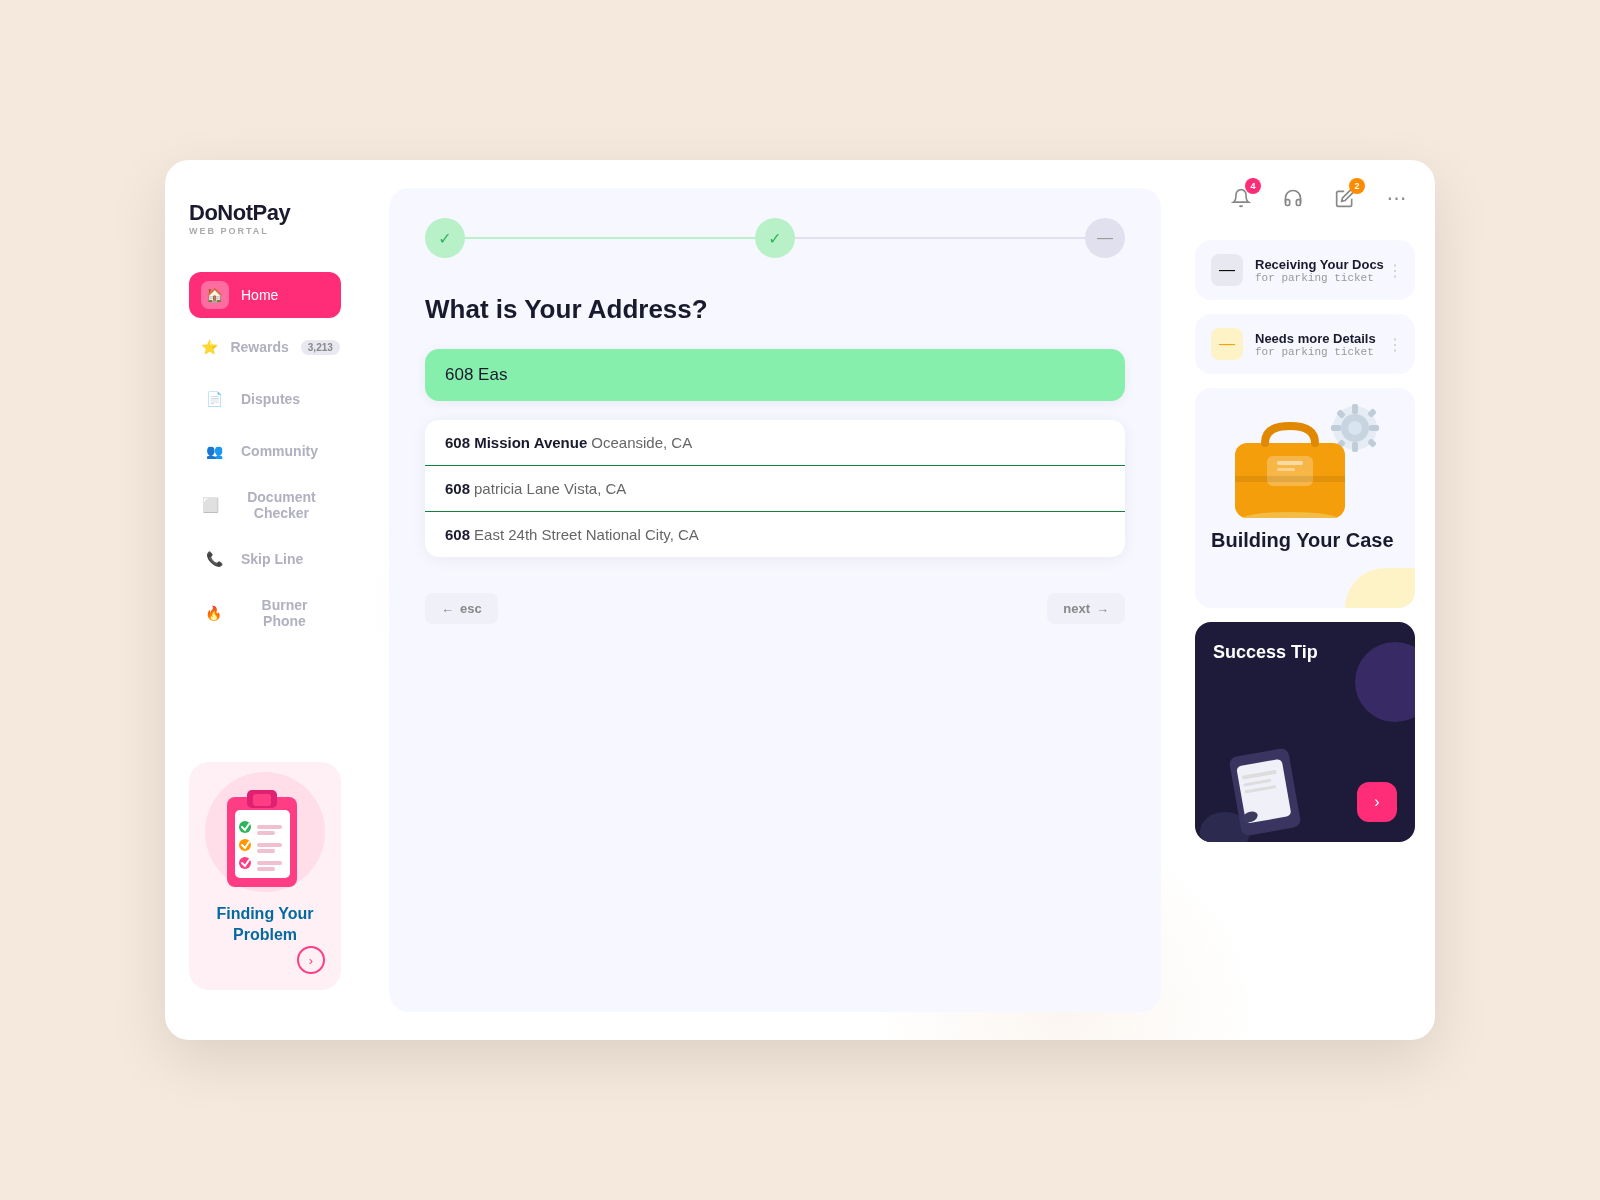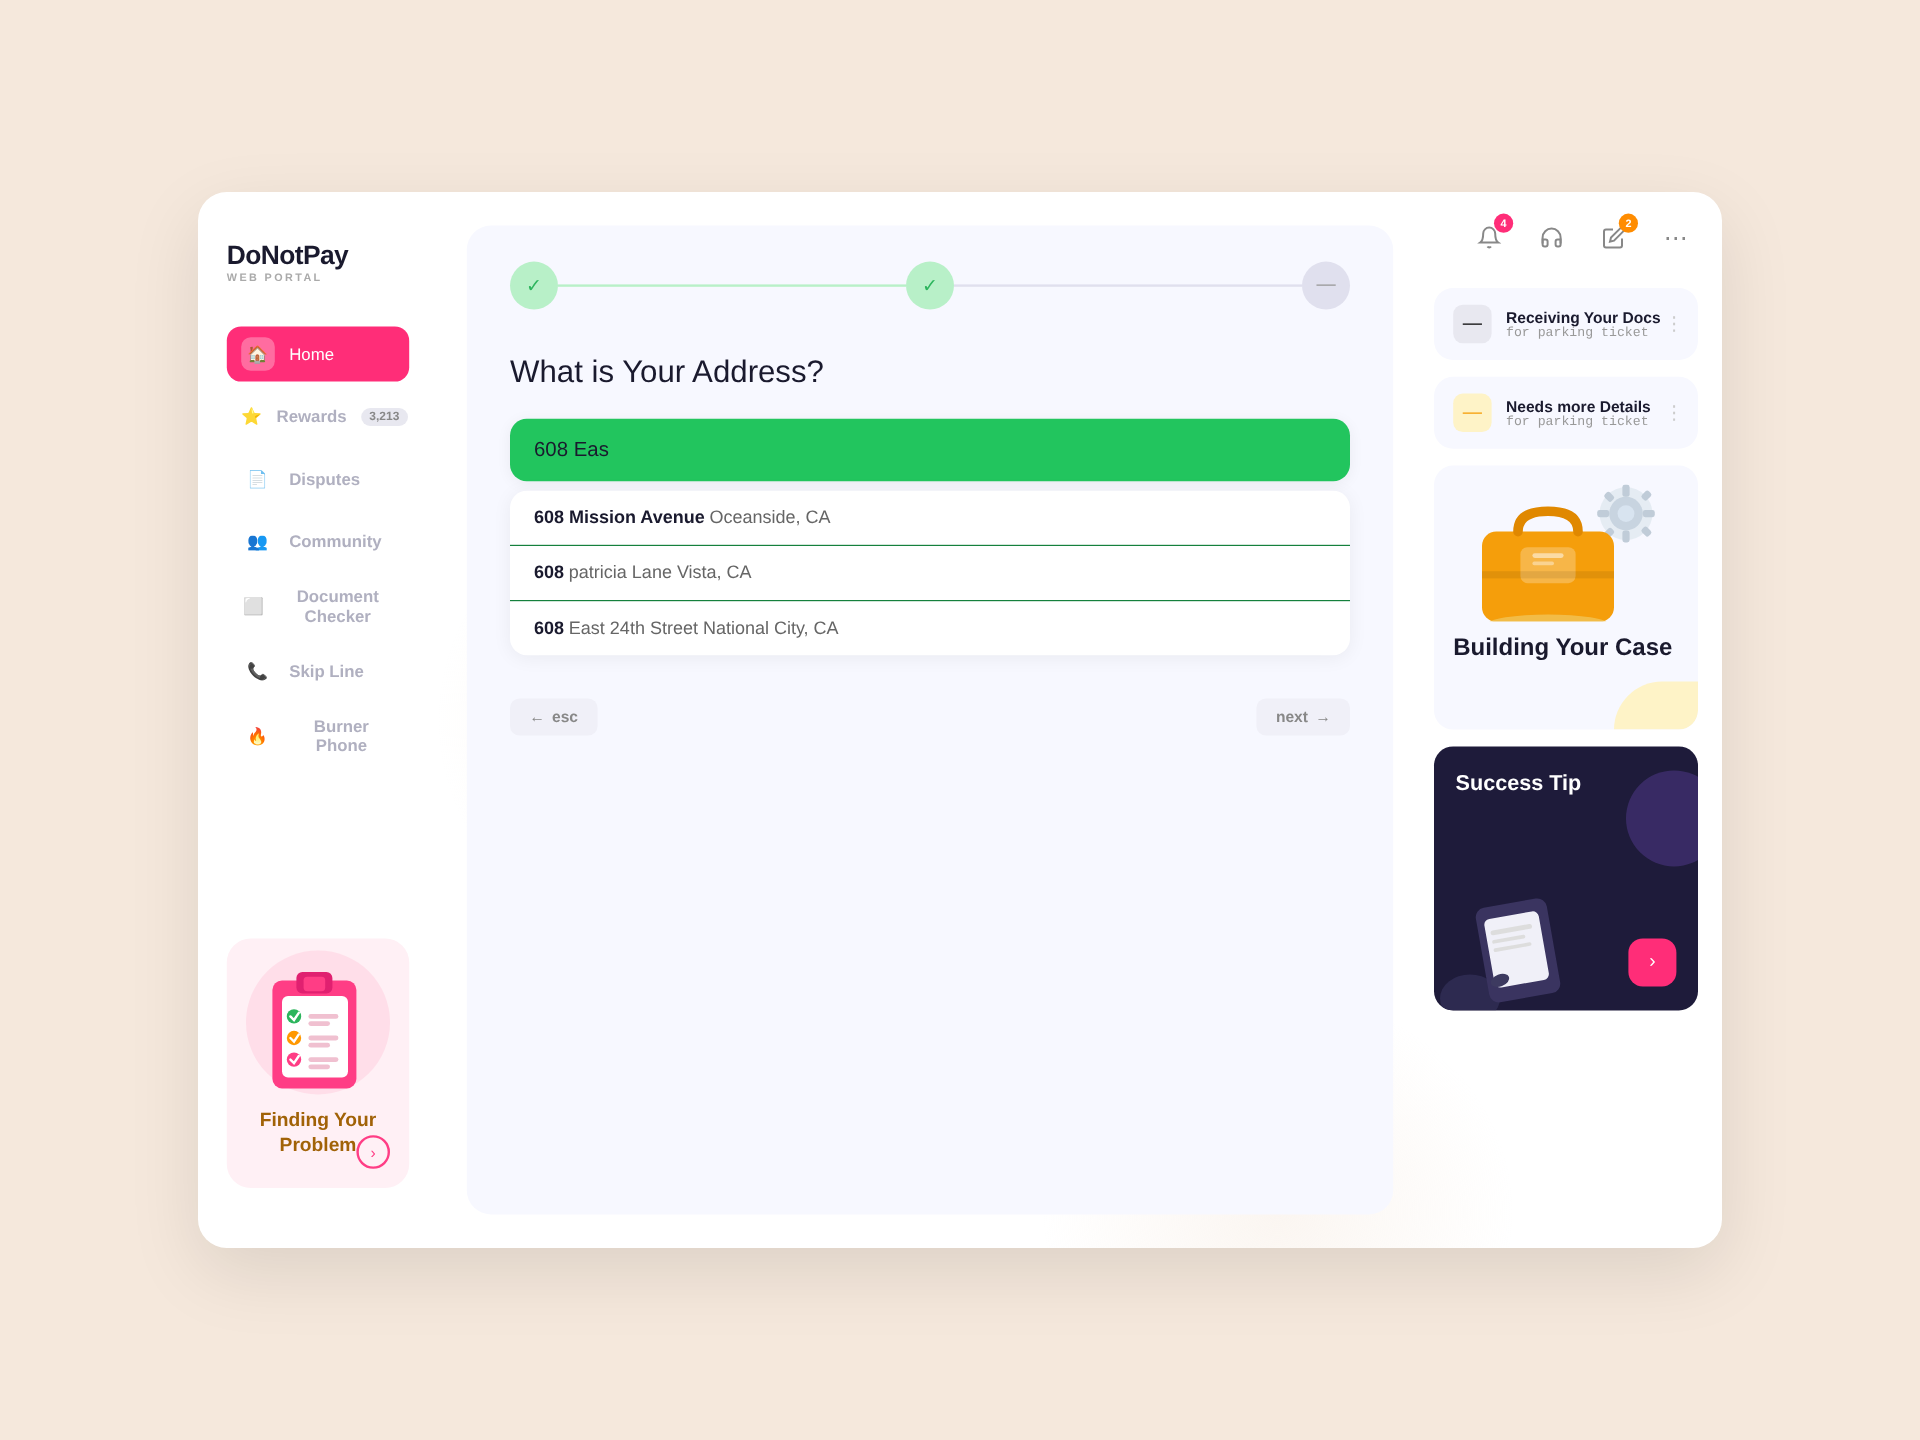--- a/index.html
+++ b/index.html
@@ -116,23 +116,23 @@
       background: #fff0f5;
       border-radius: 20px;
       padding: 20px 16px;
       text-align: center;
       position: relative;
       overflow: visible;
     }
     .sidebar-card-title {
       font-size: 16px;
       font-weight: 700;
-      color: #a16207;
+      color: #0369a1;
       line-height: 1.3;
-      margin-bottom: 4px;
+      margin-bottom: 24px;
     }
     .sidebar-card-arrow {
       position: absolute;
       bottom: 16px;
       right: 16px;
       width: 28px;
       height: 28px;
       border-radius: 50%;
       border: 2px solid #ff3d85;
       display: flex;
@@ -199,30 +199,30 @@
       flex: 1;
       height: 2px;
       background: #e0e0ee;
     }
     .step-line.done {
       background: #b8f0c8;
     }
 
     .question-title {
       font-size: 26px;
-      font-weight: 400;
+      font-weight: 700;
       color: #1a1a2e;
       margin-bottom: 24px;
     }
 
     .address-input-box {
-      background: #22c55e;
+      background: #86efac;
       border-radius: 14px;
       padding: 16px 20px;
-      margin-bottom: 8px;
+      margin-bottom: 19px;
       box-shadow: 0 2px 12px rgba(0,0,0,0.06);
     }
     .address-input {
       font-size: 17px;
       color: #1a1a2e;
       font-weight: 500;
       border: none;
       outline: none;
       width: 100%;
       background: transparent;

